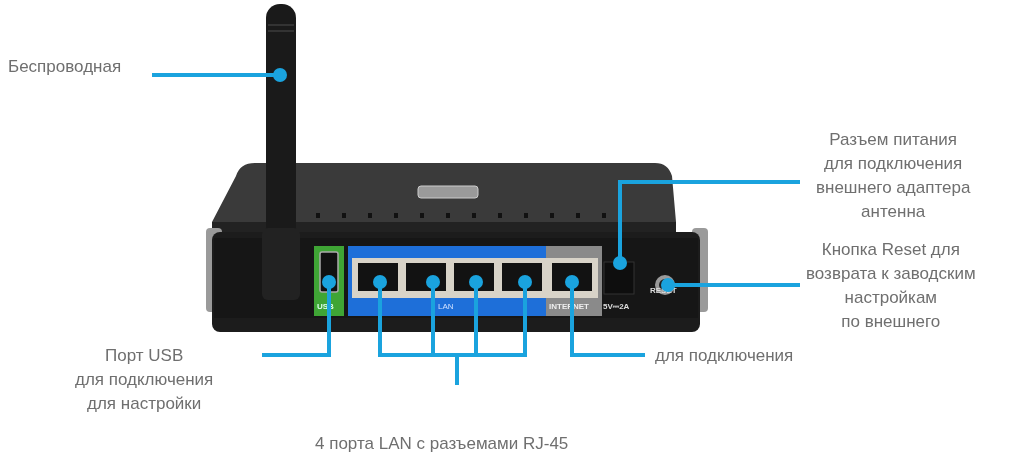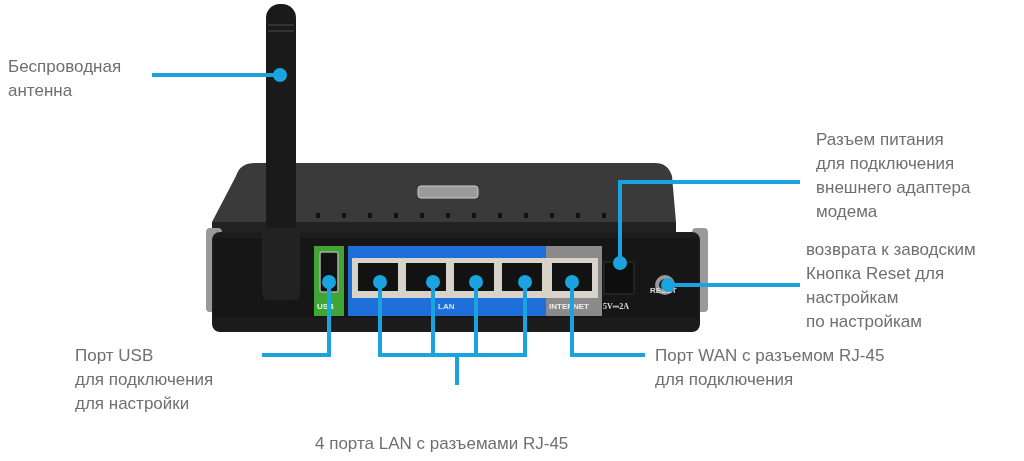--- a/index.html
+++ b/index.html
@@ -5,21 +5,21 @@
   html, body { margin:0; padding:0; }
   body {
     width:1024px; height:461px; position:relative; overflow:hidden;
     background:#ffffff;
     font-family:"Liberation Sans", "DejaVu Sans", sans-serif;
   }
   .label {
     position:absolute; color:#6f6f6f; font-size:17px; line-height:24px;
     white-space:nowrap;
   }
-  .label span { display:block; }
+  .label span { display:block;text-align:center; }
   svg.overlay { position:absolute; left:0; top:0; }
 </style>
 </head>
 <body>
 
 <svg class="overlay" width="1024" height="461">
 
   <path d="M255,163 L655,163 Q668,163 672,176 L676,222 L212,222 L236,176 Q240,163 255,163 Z" fill="#3a3a3a"></path>
   <path d="M212,222 L676,222 L676,232 L212,232 Z" fill="#222"></path>
 
@@ -67,23 +67,23 @@
   <circle cx="665" cy="285" r="10" fill="#999"></circle>
   <circle cx="665" cy="285" r="6" fill="#222"></circle>
 
   <rect x="266" y="4" width="30" height="295" rx="14" fill="#1a1a1a"></rect>
   <rect x="268" y="24" width="26" height="2" fill="#333"></rect>
   <rect x="268" y="30" width="26" height="2" fill="#333"></rect>
   <rect x="262" y="228" width="38" height="72" rx="6" fill="#222"></rect>
 </svg>
 
 <div style="position:absolute;left:317px;top:302px;font-size:8px;font-weight:bold;color:#dfe;">USB</div>
-<div style="position:absolute;left:438px;top:302px;font-size:8px;font-weight:bold;color:#cfe0ff;">LAN</div>
+<div style="position:absolute;left:438px;top:302px;font-size:8px;font-weight:normal;color:#cfe0ff;">LAN</div>
 <div style="position:absolute;left:549px;top:302px;font-size:8px;font-weight:bold;color:#eee;">INTERNET</div>
-<div style="position:absolute;left:603px;top:302px;font-size:8px;font-weight:bold;color:#ddd;font-family:Liberation Serif, serif;">5V⎓2A</div>
+<div style="position:absolute;left:603px;top:302px;font-size:8px;font-weight:bold;color:#ddd;">5V⎓2A</div>
 <div style="position:absolute;left:650px;top:286px;font-size:8px;font-weight:bold;color:#ddd;">RESET</div>
 
 <svg class="overlay" width="1024" height="461">
   <g stroke="#1aa3de" stroke-width="4" fill="none">
 
     <polyline points="152,75 280,75"></polyline>
 
     <polyline points="620,260 620,182 800,182"></polyline>
 
     <polyline points="668,285 800,285"></polyline>
@@ -105,43 +105,41 @@
     <circle cx="380" cy="282" r="7"></circle>
     <circle cx="433" cy="282" r="7"></circle>
     <circle cx="476" cy="282" r="7"></circle>
     <circle cx="525" cy="282" r="7"></circle>
     <circle cx="572" cy="282" r="7"></circle>
   </g>
 </svg>
 
 <div class="label" style="left:8px;top:55px;">
   <span>Беспроводная</span>
-  <span>антенна</span>
 </div>
 
 <div class="label" style="left:816px;top:128px;">
   <span>Разъем питания</span>
   <span>для подключения</span>
   <span>внешнего адаптера</span>
-  <span>модема</span>
+  <span>антенна</span>
 </div>
 
 <div class="label" style="left:806px;top:238px;">
+  <span>Кнопка Reset для</span>
   <span>возврата к заводским</span>
-  <span>Кнопка Reset для</span>
   <span>настройкам</span>
-  <span>по настройкам</span>
+  <span>по внешнего</span>
 </div>
 
 <div class="label" style="left:75px;top:344px;">
   <span>Порт USB</span>
   <span>для подключения</span>
   <span>для настройки</span>
 </div>
 
 <div class="label" style="left:315px;top:388px;margin-top:44px;">
   <span>4 порта LAN с разъемами RJ-45</span>
 </div>
 
 <div class="label" style="left:655px;top:344px;">
-  <span>Порт WAN с разъемом RJ-45</span>
   <span>для подключения</span>
 </div>
 
 </body></html>

